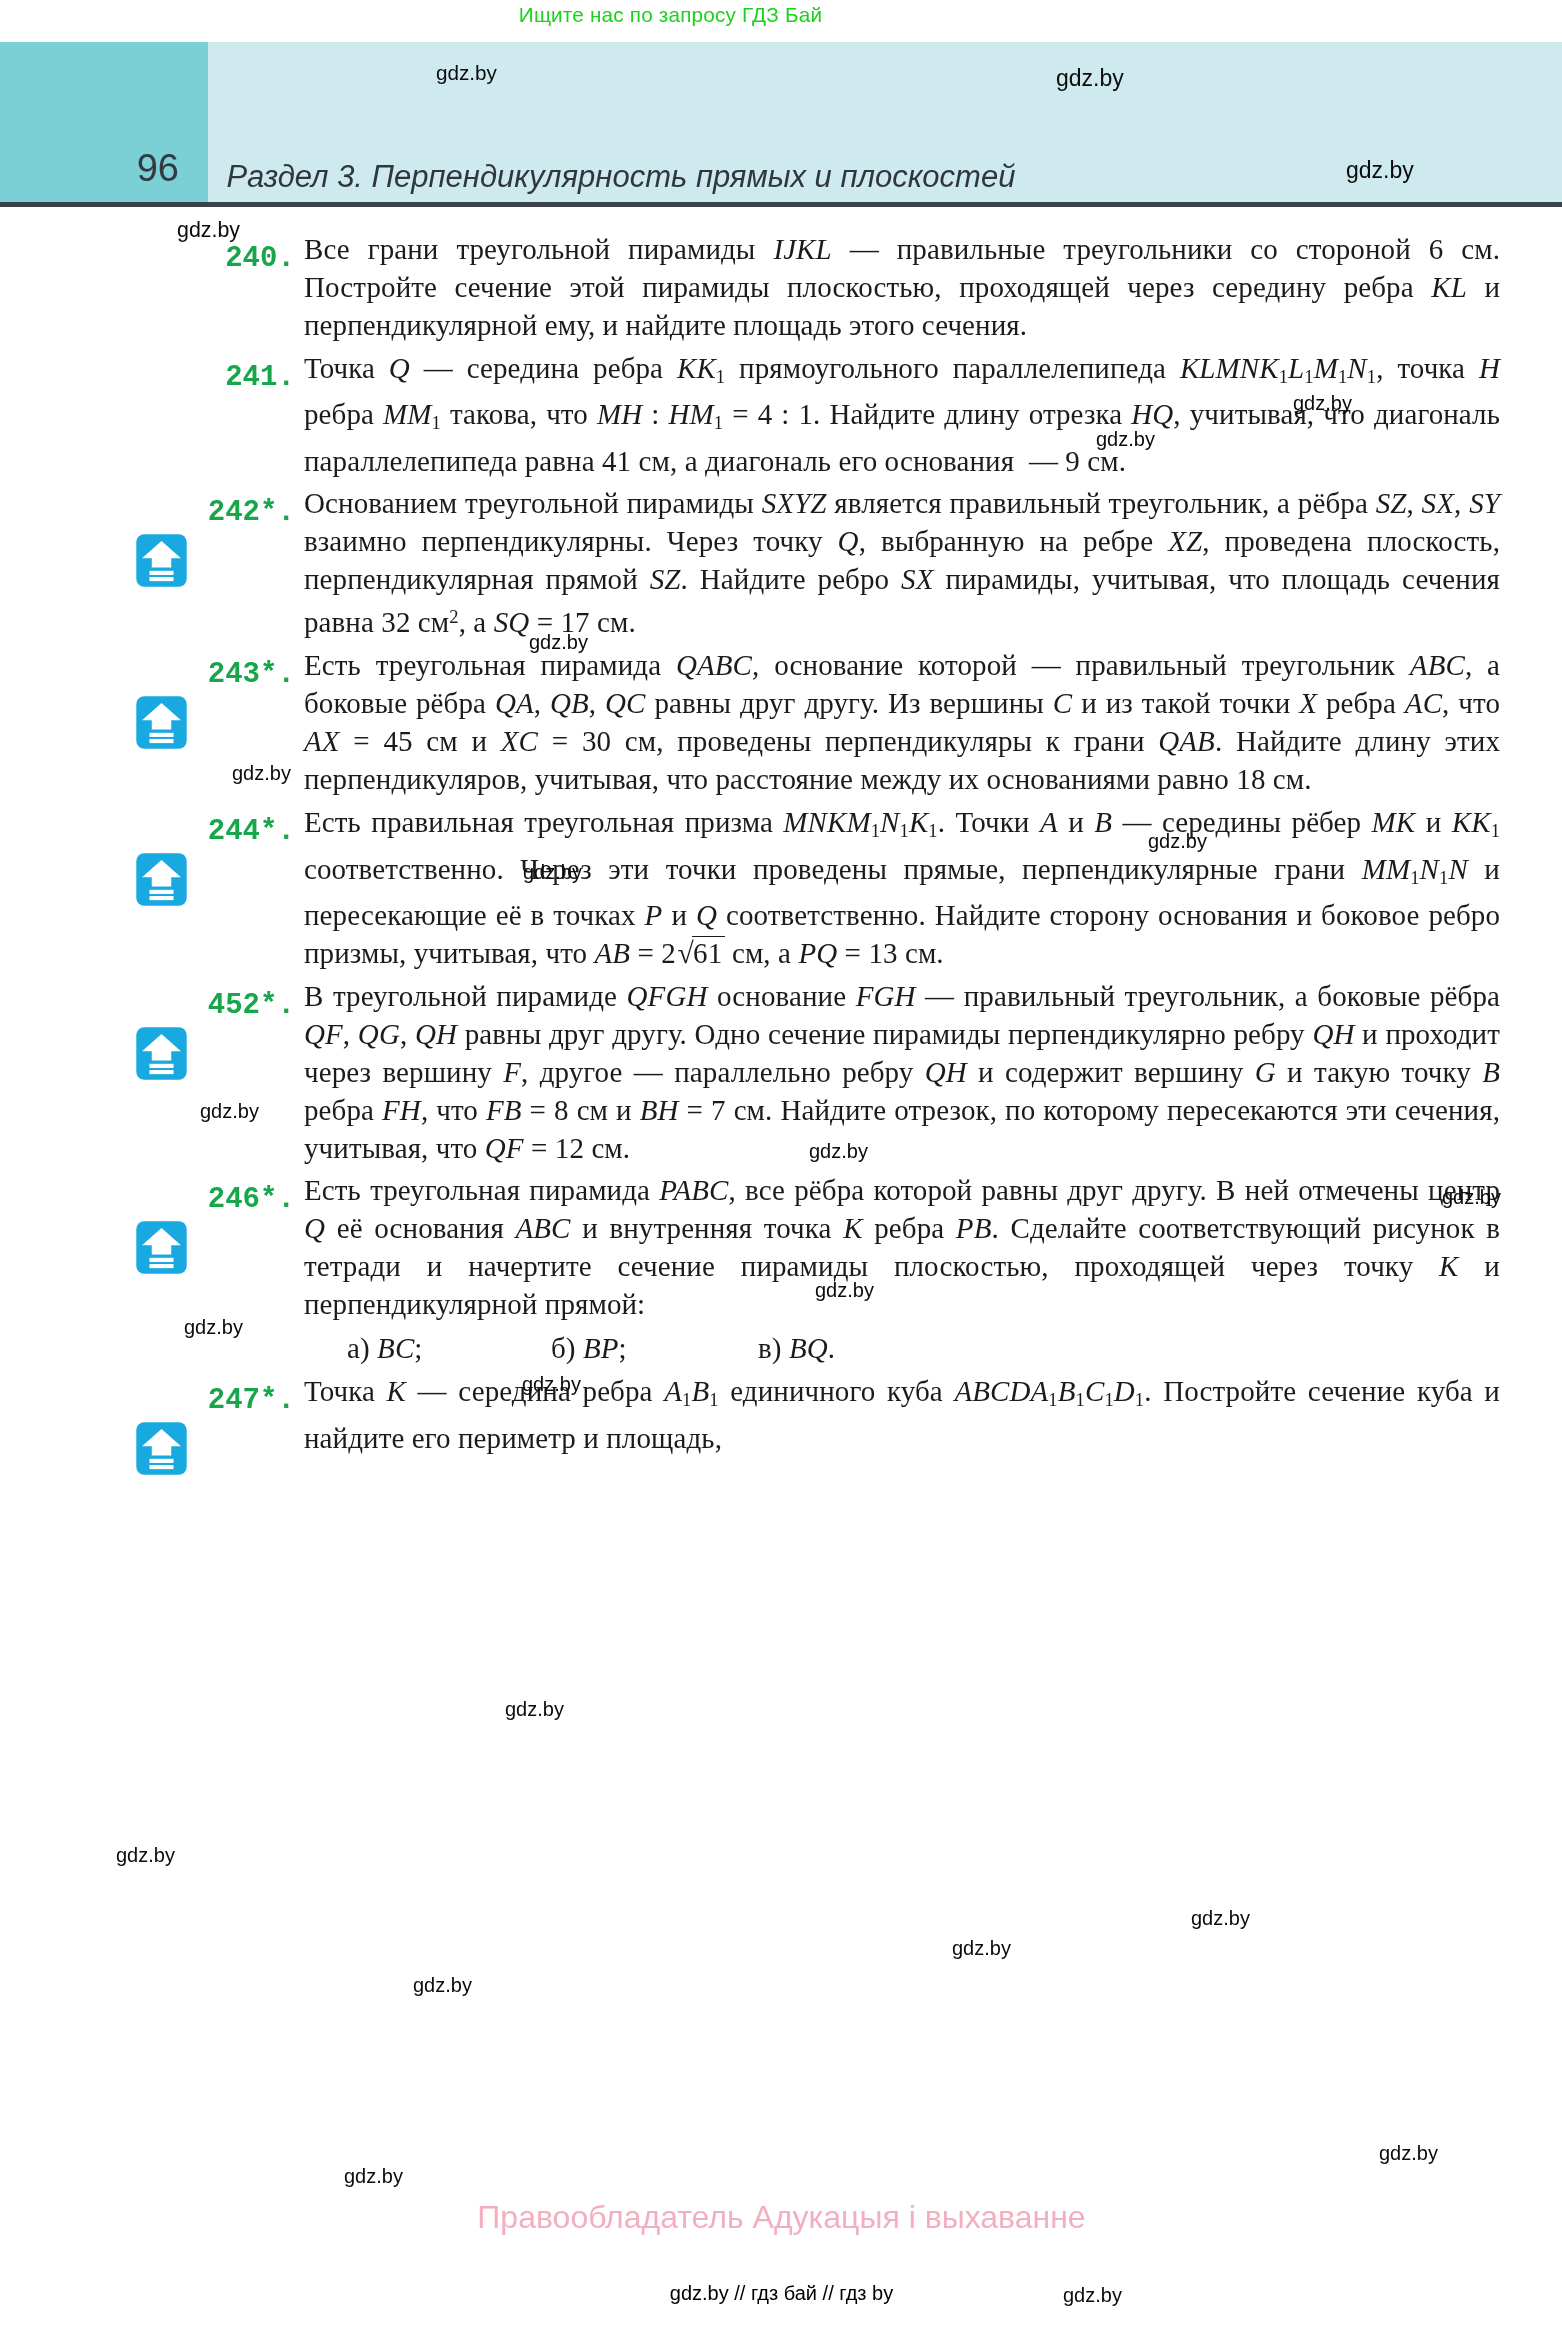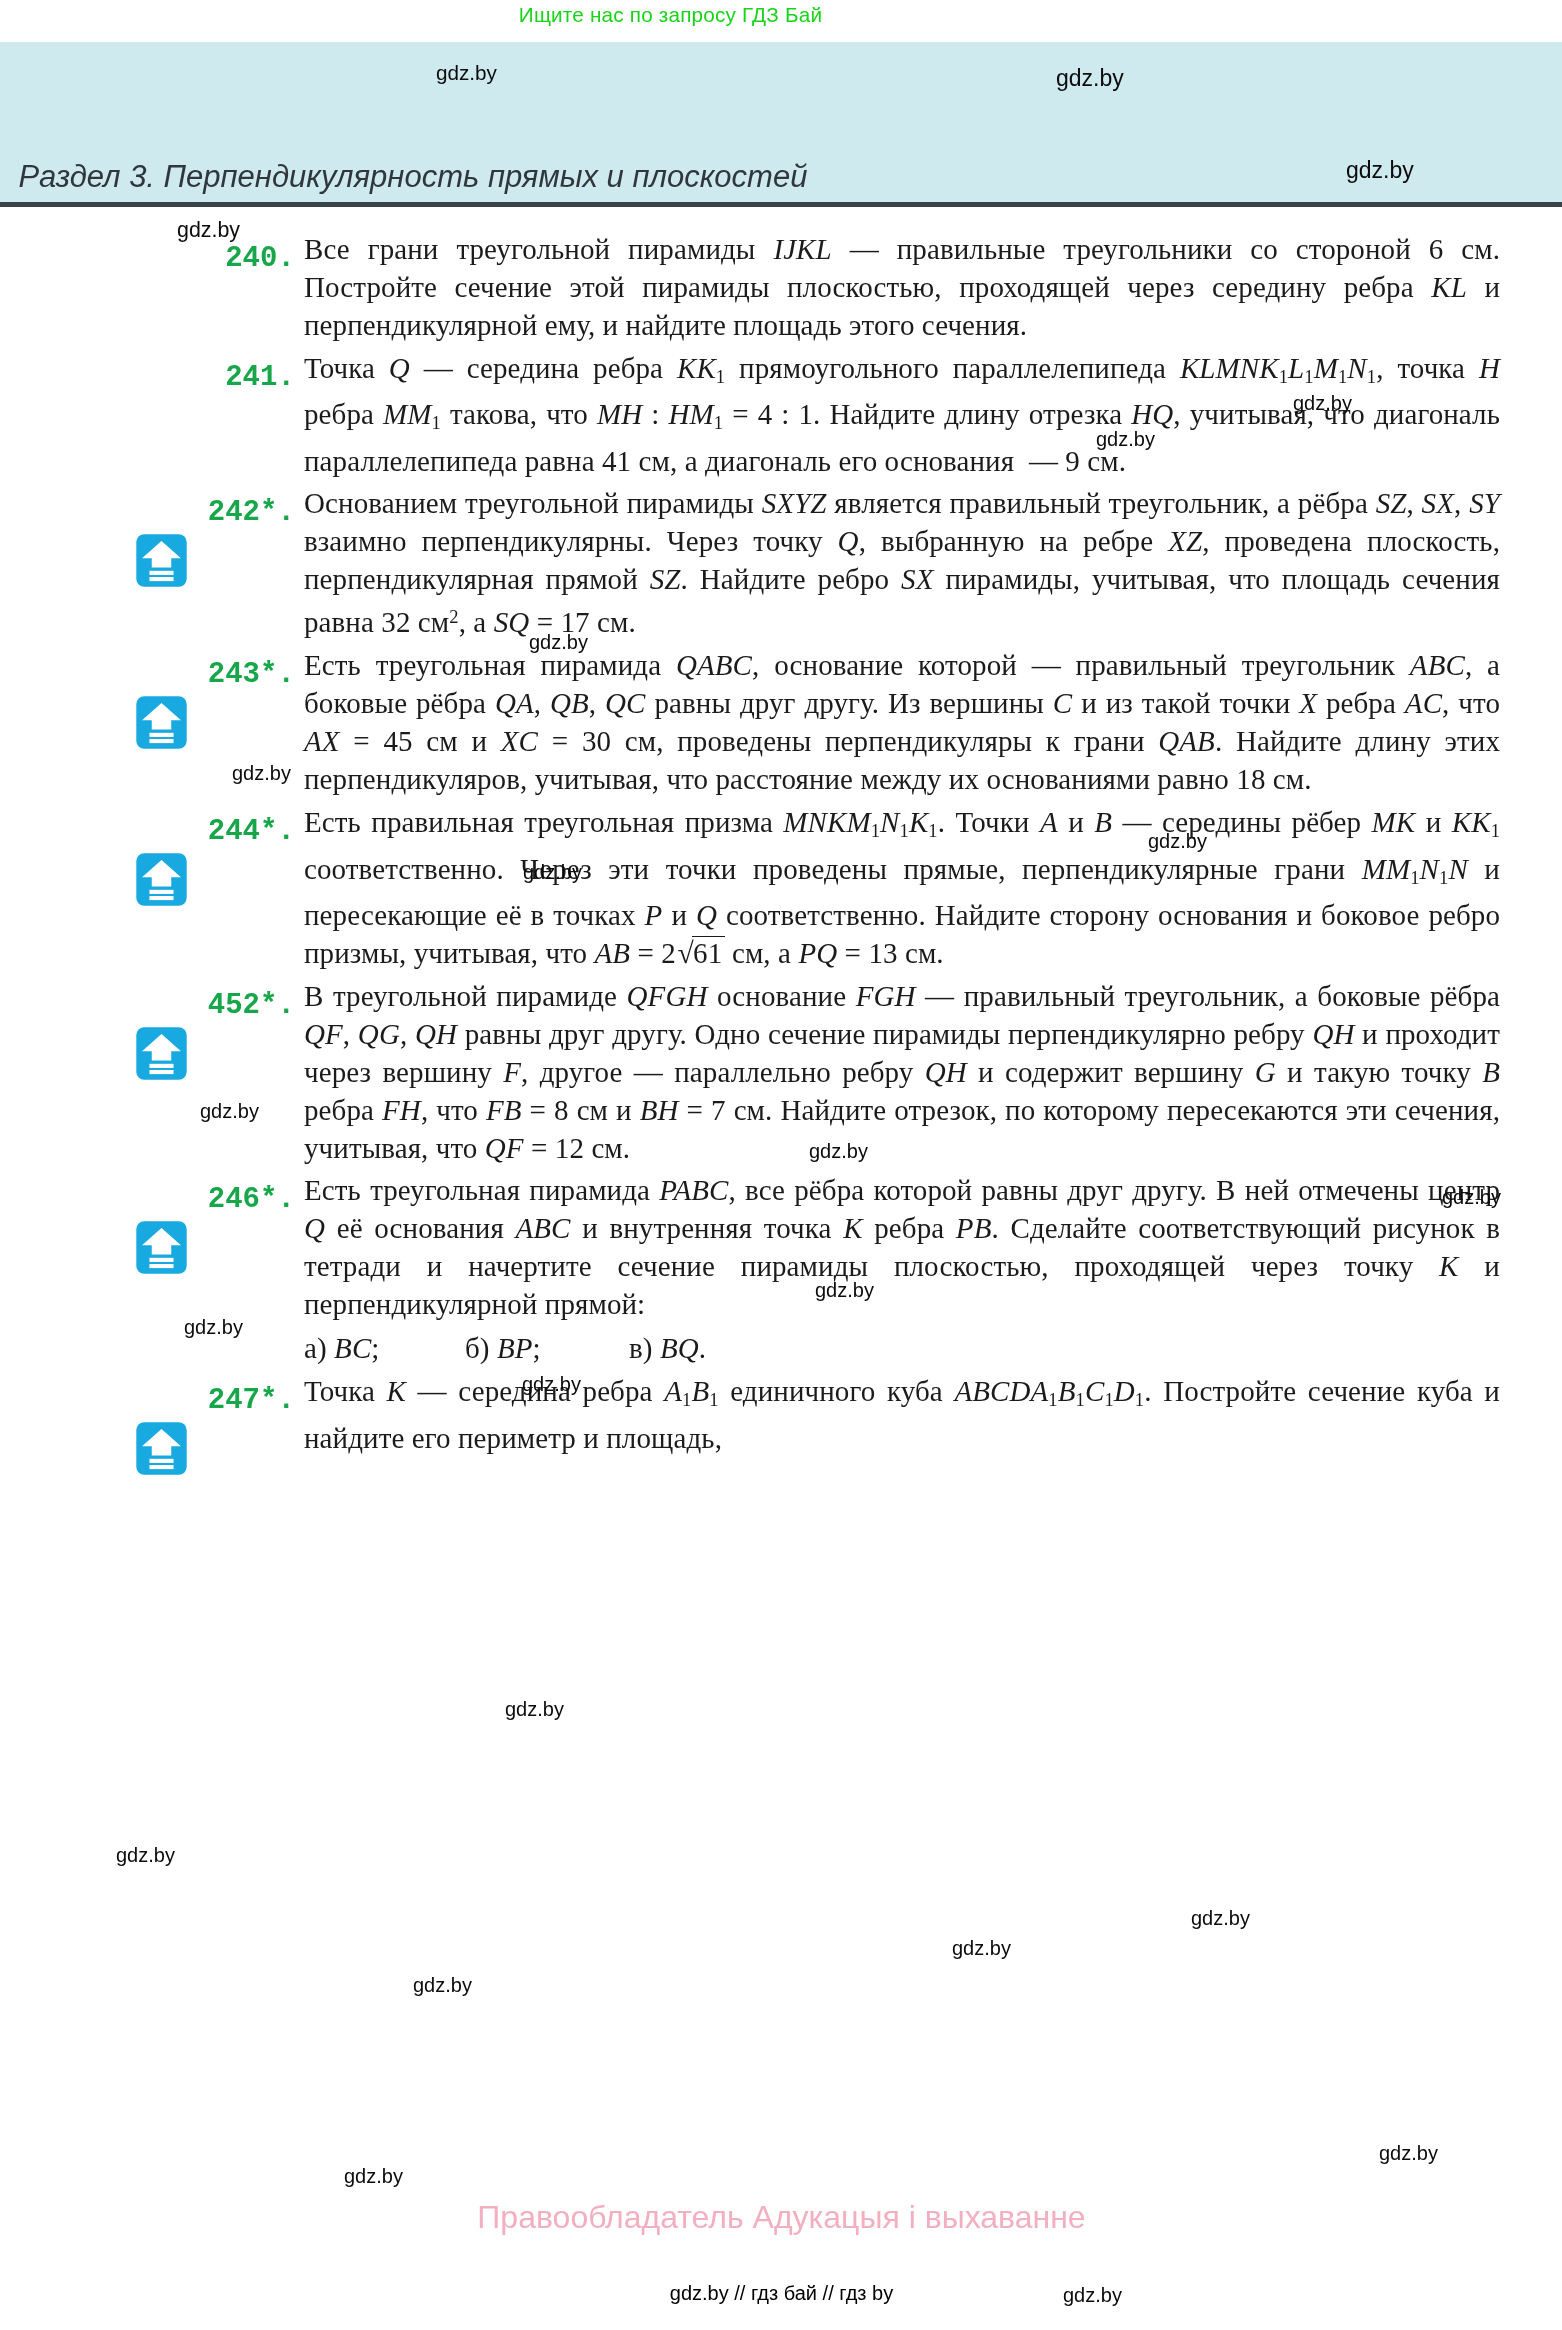--- a/index.html
+++ b/index.html
@@ -142,21 +142,21 @@
     margin-left: -1.5px;
   }
 
   .subitems {
     display: flex;
     gap: 0;
     font-size: 29px;
     line-height: 38px;
     padding-top: 1.5px;
   }
-  .subitems .sub { white-space: nowrap; }
+  .subitems .sub { white-space: nowrap; margin-left: 43px; }
   .subitems .sub.a { width: 161px; }
   .subitems .sub.b { width: 164px; }
 
   
   .wm {
     position: absolute;
     font-family: "Liberation Sans", sans-serif;
     font-size: 19px;
     color: #0c0c0c;
     white-space: nowrap;
@@ -187,20 +187,23 @@
   }
 </style>
 </head>
 <body>
 
 <div class="promo-banner">
   <span class="promo-text">Ищите нас по запросу ГДЗ Бай</span>
 </div>
 
 <div class="page-header">
+  <div class="page-number-box">
+    <span class="page-number">96</span>
+  </div>
   <div class="header-title-box">
     <span class="header-title">Раздел 3. Перпендикулярность прямых и плоскостей</span>
   </div>
 </div>
 
 <div class="content" id="task-list">
     <div class="task">
       <div class="task-gutter">
         <span class="task-num">240.</span>
       </div>

